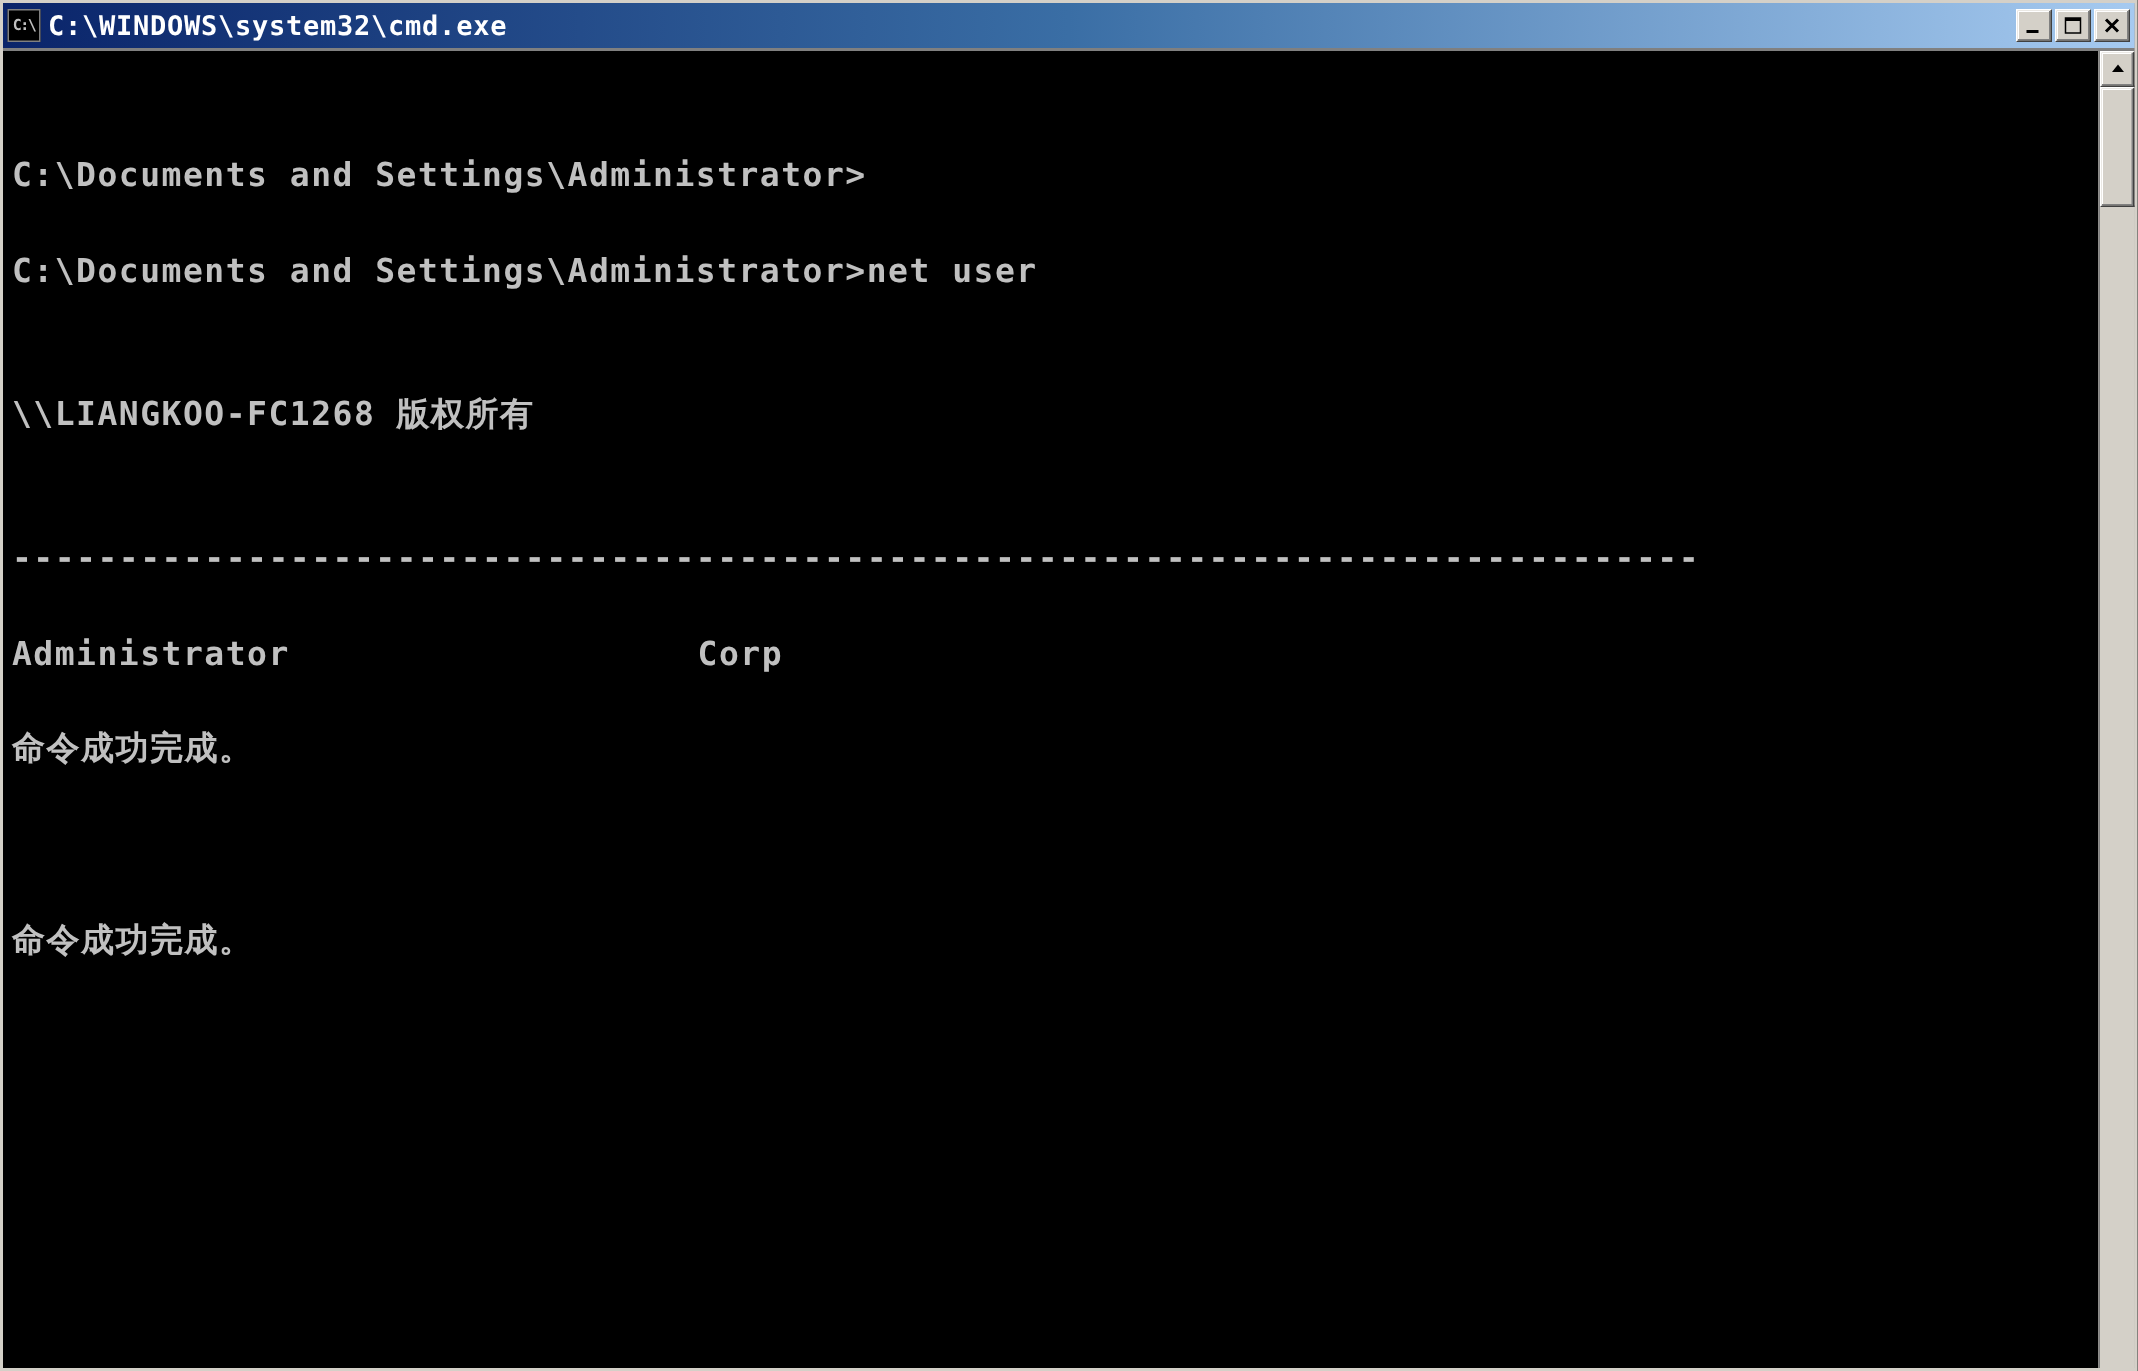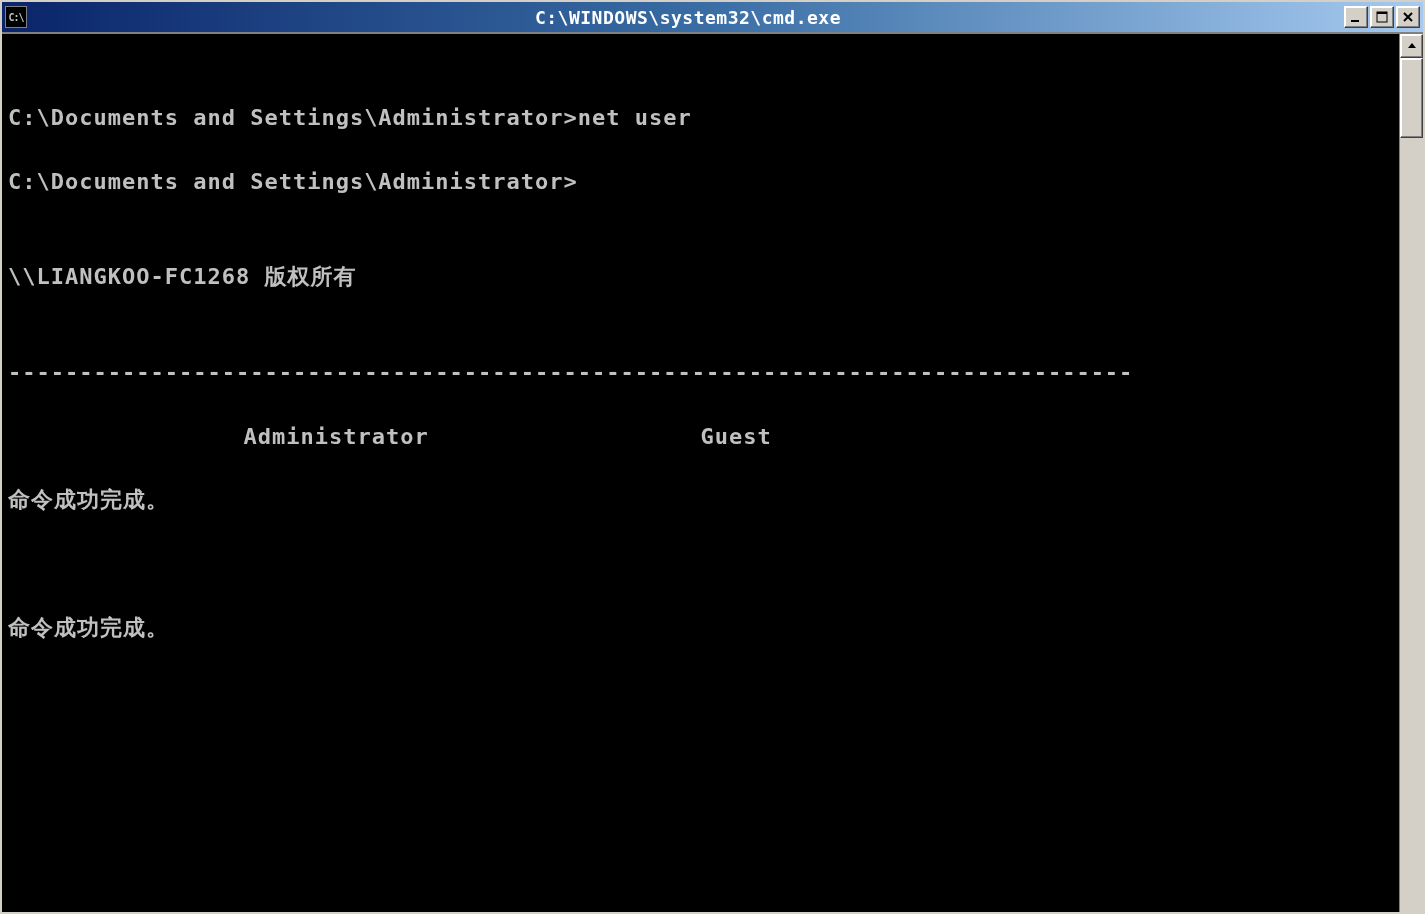--- a/index.html
+++ b/index.html
@@ -41,21 +41,20 @@
       font-weight: bold;
       letter-spacing: -1px;
     }
     .titlebar-text {
       color: #ffffff;
       font-size: 18px;
       font-weight: bold;
       font-family: "SimSun", "MS Gothic", monospace;
       flex: 1;
       letter-spacing: 0.5px;
-      text-align: center;
     }
     .titlebar-buttons {
       display: flex;
       gap: 2px;
     }
     .titlebar-btn {
       width: 24px;
       height: 22px;
       background: #d4d0c8;
       border: 1px solid #ffffff;
@@ -121,21 +120,20 @@
       background: #d4d0c8;
       border: 1px solid #ffffff;
       border-right-color: #404040;
       border-bottom-color: #404040;
       box-shadow: inset -1px -1px 0 #808080, inset 1px 1px 0 #ffffff;
       cursor: pointer;
     }
     .term-line { display: block; }
     .user-cols {
       display: flex;
-      justify-content: center;
     }
     .user-col { width: 33%; }
   </style>
 </head>
 <body>
 
 <div class="window">
   <div class="titlebar">
     <div class="titlebar-icon">C:\</div>
     <div class="titlebar-text">C:\WINDOWS\system32\cmd.exe</div>
@@ -154,27 +152,27 @@
       <div class="titlebar-btn">
         <svg width="12" height="12" viewBox="0 0 12 12">
             <path d="M2 2 L10 10 M10 2 L2 10" stroke="#000" stroke-width="2"></path>
           </svg>
       </div>
     </div>
   </div>
   <div class="content-wrap">
     <div class="terminal">
 <span class="term-line"></span>
+<span class="term-line">C:\Documents and Settings\Administrator&gt;</span>
 <span class="term-line">C:\Documents and Settings\Administrator&gt;net user</span>
-<span class="term-line">C:\Documents and Settings\Administrator&gt;</span>
 <span class="term-line"></span>
 <span class="term-line">\\LIANGKOO-FC1268 版权所有</span>
 <span class="term-line"></span>
 <span class="term-line">-------------------------------------------------------------------------------</span>
-<div class="user-cols"><span class="user-col">Administrator</span><span class="user-col">Guest</span></div>
+<div class="user-cols"><span class="user-col">Administrator</span><span class="user-col">Corp</span></div>
 <span class="term-line">命令成功完成。</span>
 <span class="term-line"></span>
 <span class="term-line"></span>
 <span class="term-line">命令成功完成。</span>
 <span class="term-line"></span>
 <span class="term-line"></span>
 
     </div>
     <div class="scrollbar">
       <div class="scroll-btn">

